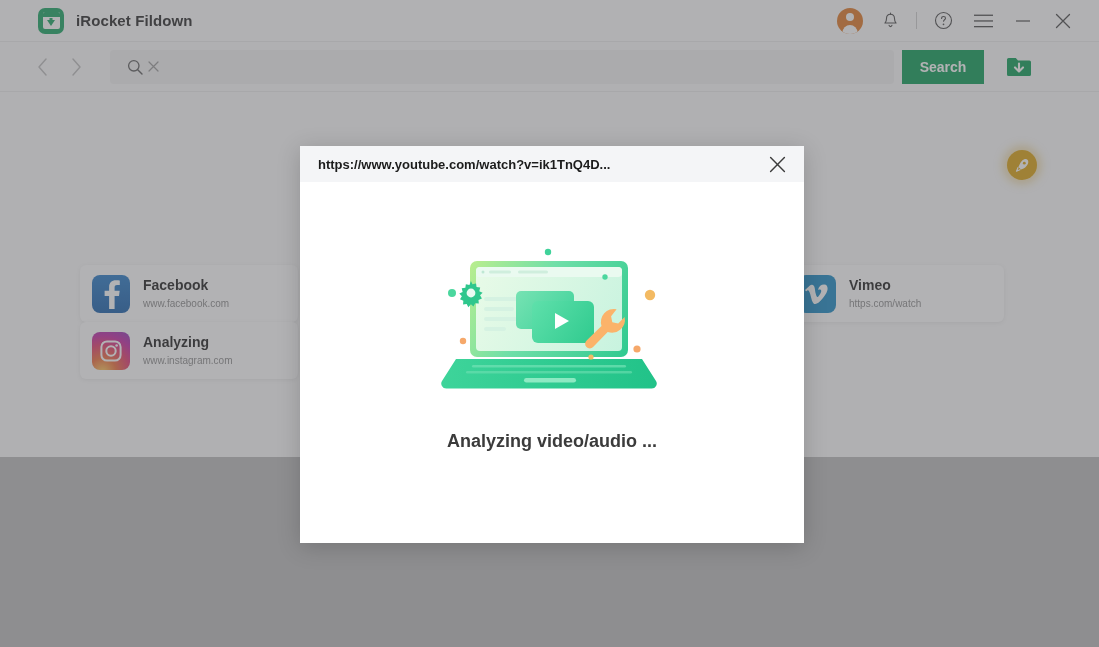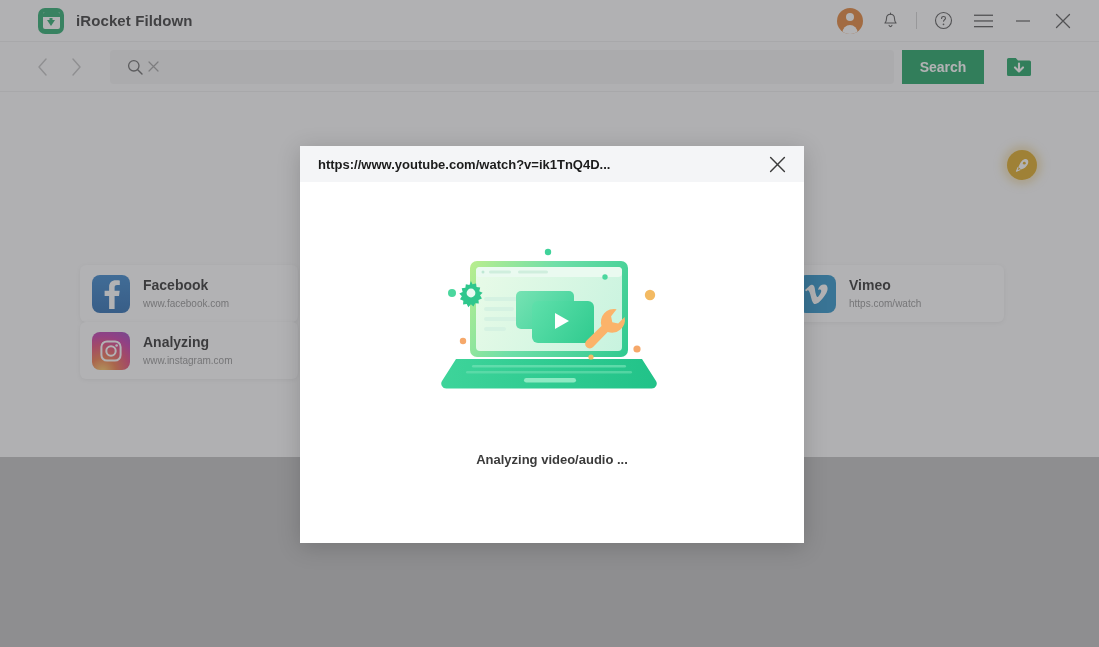--- a/index.html
+++ b/index.html
@@ -212,22 +212,22 @@
     display: flex; align-items: center; justify-content: center;
     color: #3c3c3c;
   }
   .modal-body {
     flex: 1; position: relative;
     display: flex; flex-direction: column;
     align-items: center; justify-content: flex-start;
   }
   .illus { margin-top: 46px; }
   .status-text {
-    margin-top: 51px;
-    font-size: 13px; font-weight: bold; color: #3b3b3b;
+    margin-top: 30px;
+    font-size: 18px; font-weight: bold; color: #3b3b3b;
   }
 </style>
 </head>
 <body>
 
 <div id="app">
 
   <div class="chrome">
 
     <div class="titlebar">

